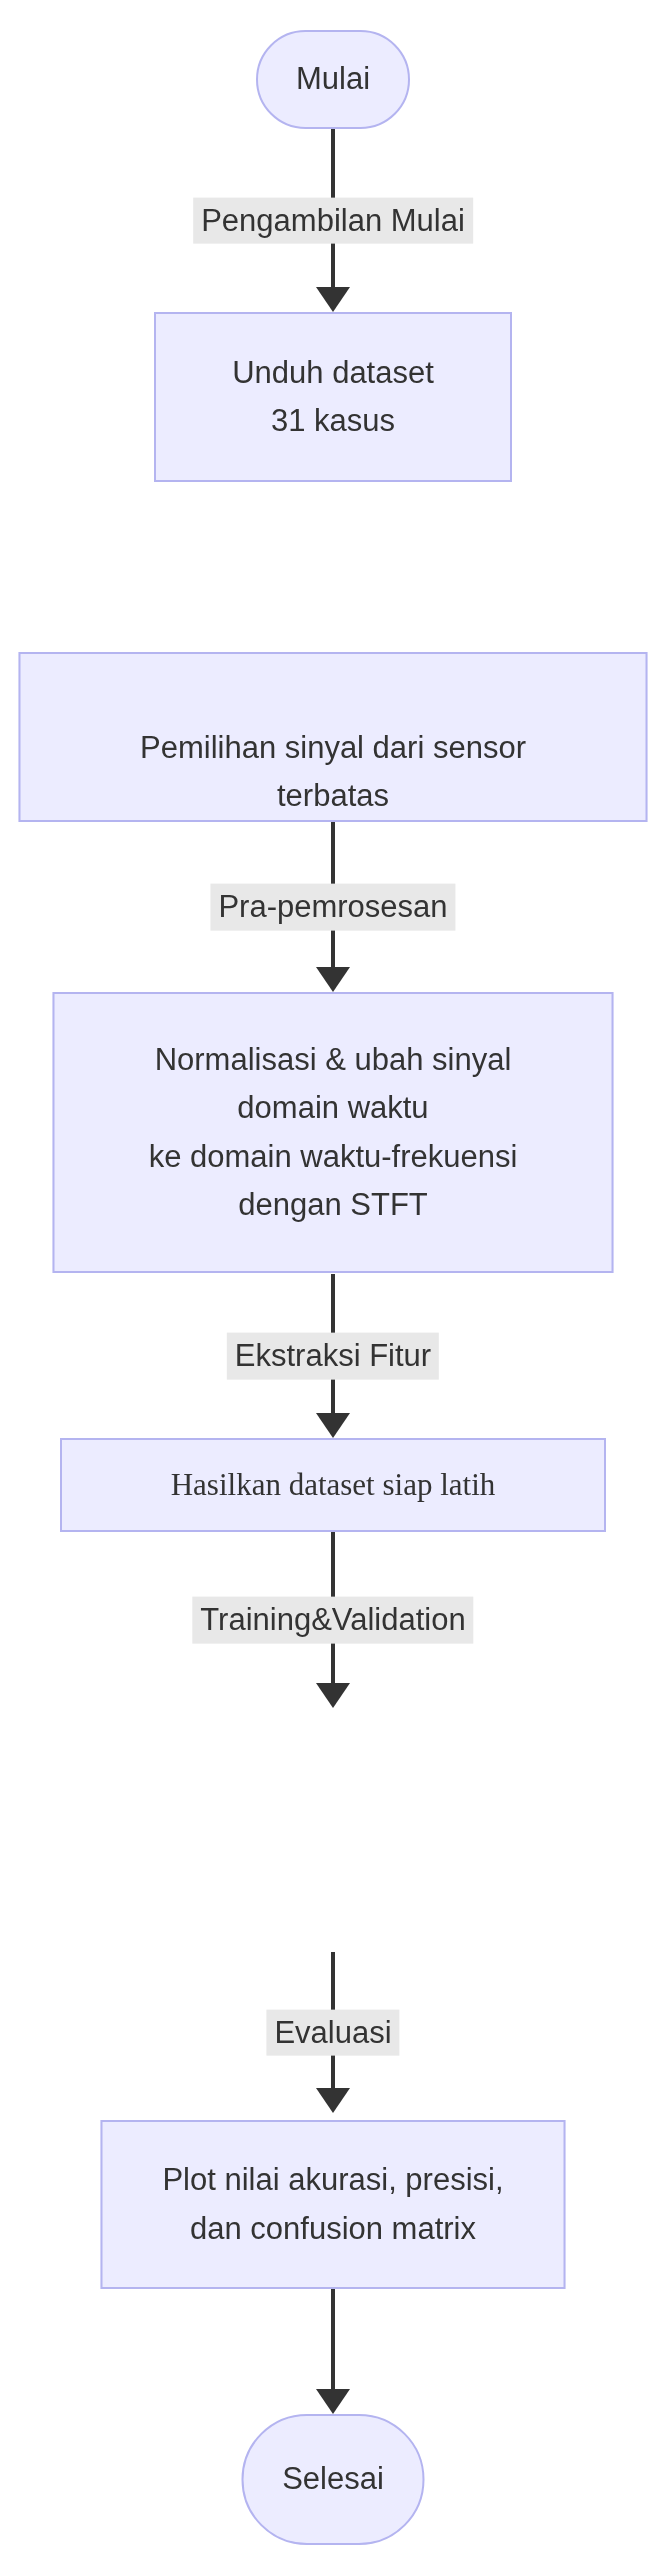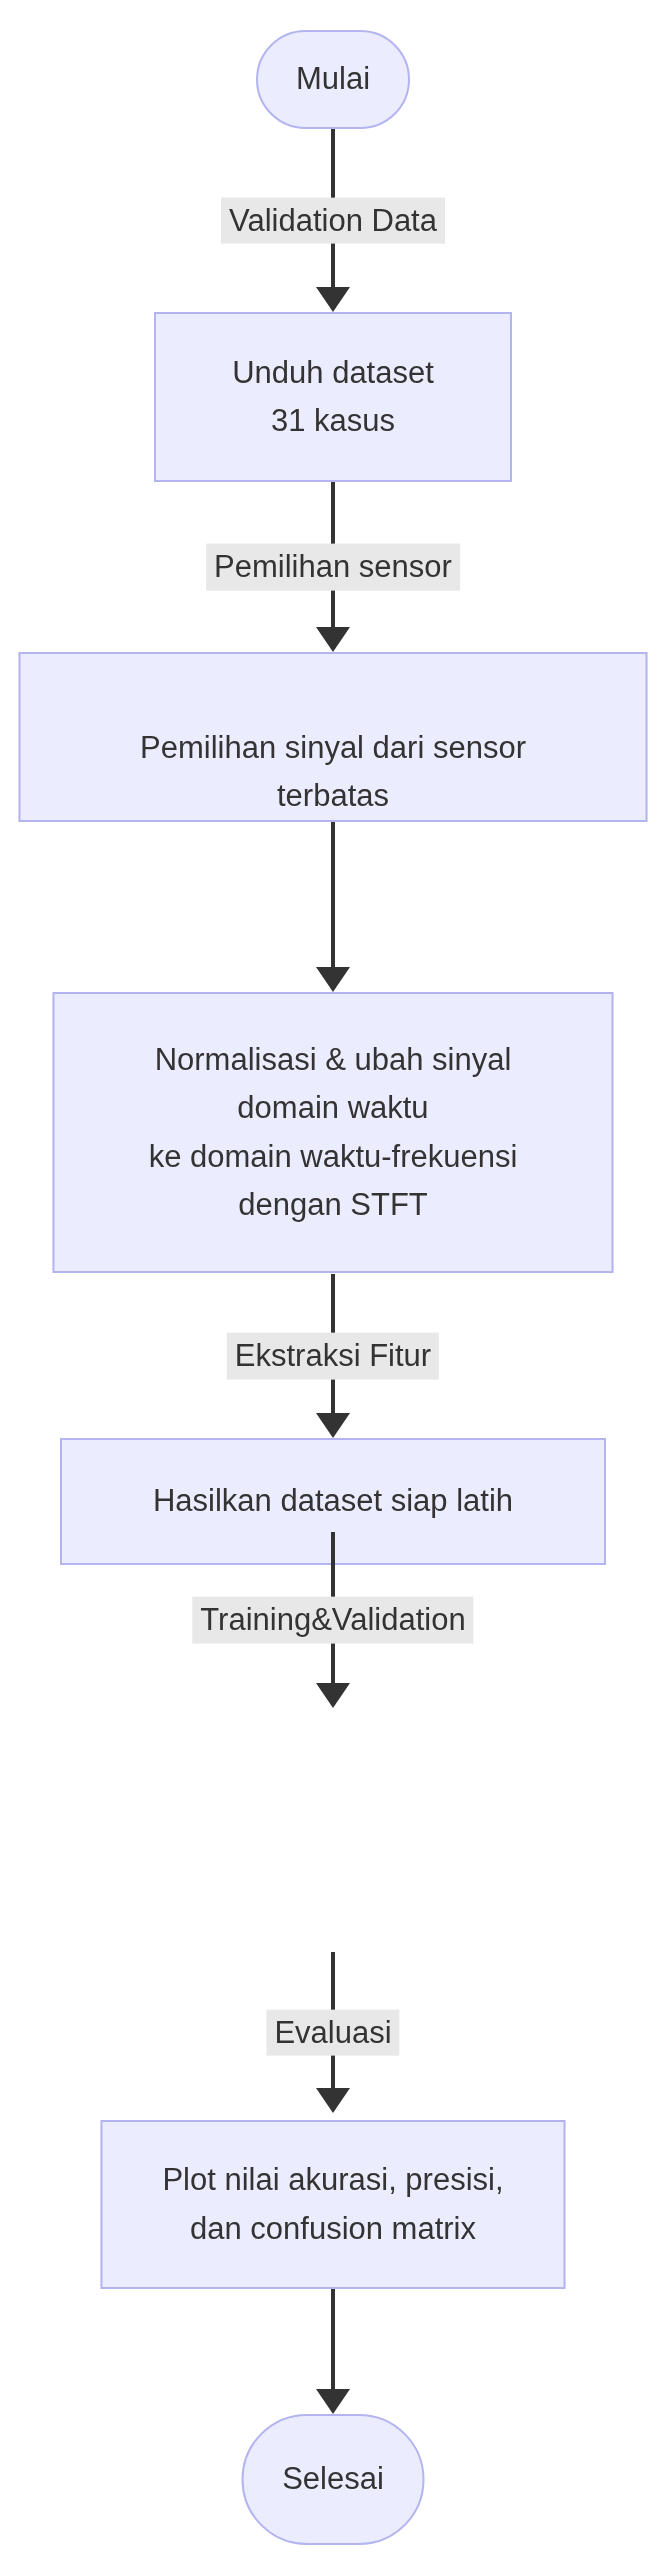--- a/index.html
+++ b/index.html
@@ -68,62 +68,58 @@
   }
   
   #n0 { top: 29.5px;   width: 154px; height: 99px; }
   #e0 { top: 129px;  height: 183px; }
   #n1 { top: 312px;  width: 358px; height: 170px; }
   #e1 { top: 482px;  height: 170px; }
   #n2 { top: 652px;  width: 629px; height: 170px; align-items: flex-end; }
   #e2 { top: 822px; height: 170px; }
   #n3 { top: 992px; width: 561px; height: 281px; }
   #e3 { top: 1274px; height: 164px; }
-  #n4 { top: 1438px; width: 546px; height: 127px; }
+  #n4 { top: 1438px; width: 546px; height: 94px; font-family: Liberation Serif, serif; }
   #e4 { top: 1532px; height: 176px; }
   #n5 { top: 1729px; width: 629px; height: 223px; }
   #e5 { top: 1952px; height: 161px; }
   #n6 { top: 2120px; width: 465px; height: 169px; }
   #e6 { top: 2289px; height: 125px; }
   #n7 { top: 2414px; width: 183px; height: 131px; }
 </style>
 </head>
 <body>
 
 <div class="canvas">
 
   <div class="node stadium" id="n0">
     <span>Mulai</span>
   </div>
 
   <div class="connector" id="e0">
     <div class="line"></div>
     <div class="arrowhead"></div>
-    <div class="edge-label">Validation Data</div>
+    <div class="edge-label">Pengambilan Mulai</div>
   </div>
 
   <div class="node" id="n1">
     <span>Unduh dataset
 31 kasus</span>
   </div>
 
-  <div class="connector" id="e1">
-    <div class="line"></div>
-    <div class="arrowhead"></div>
-    <div class="edge-label">Pemilihan sensor</div>
-  </div>
 
   <div class="node" id="n2">
     <span>Pemilihan sinyal dari sensor
 terbatas</span>
   </div>
 
   <div class="connector" id="e2">
     <div class="line"></div>
     <div class="arrowhead"></div>
+    <div class="edge-label">Pra-pemrosesan</div>
   </div>
 
   <div class="node" id="n3">
     <span>Normalisasi &amp; ubah sinyal
 domain waktu
 ke domain waktu-frekuensi
 dengan STFT</span>
   </div>
 
   <div class="connector" id="e3">

